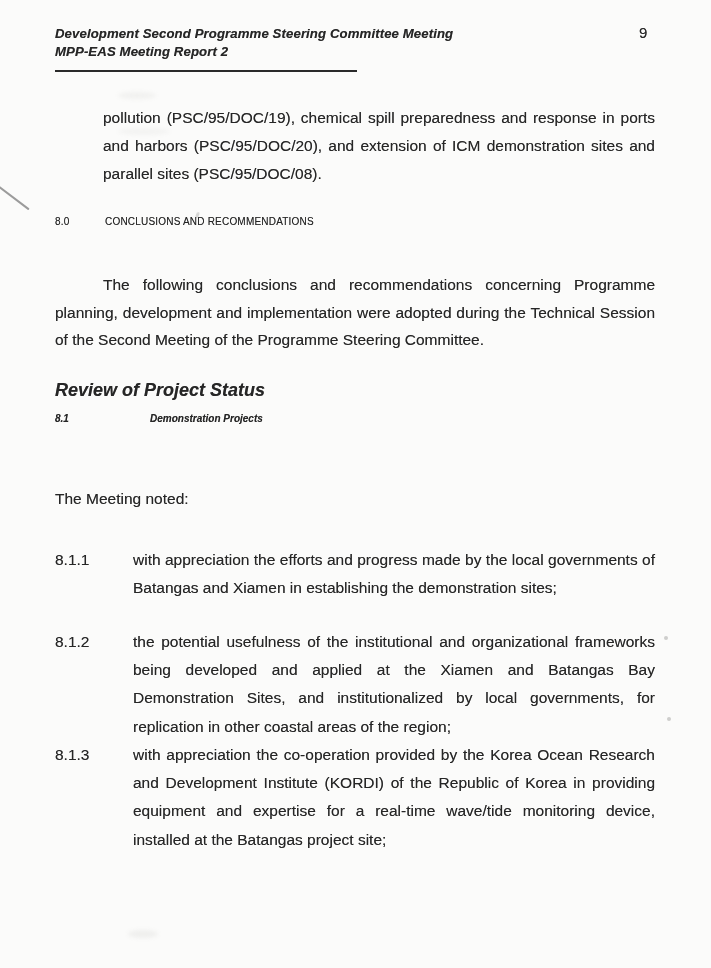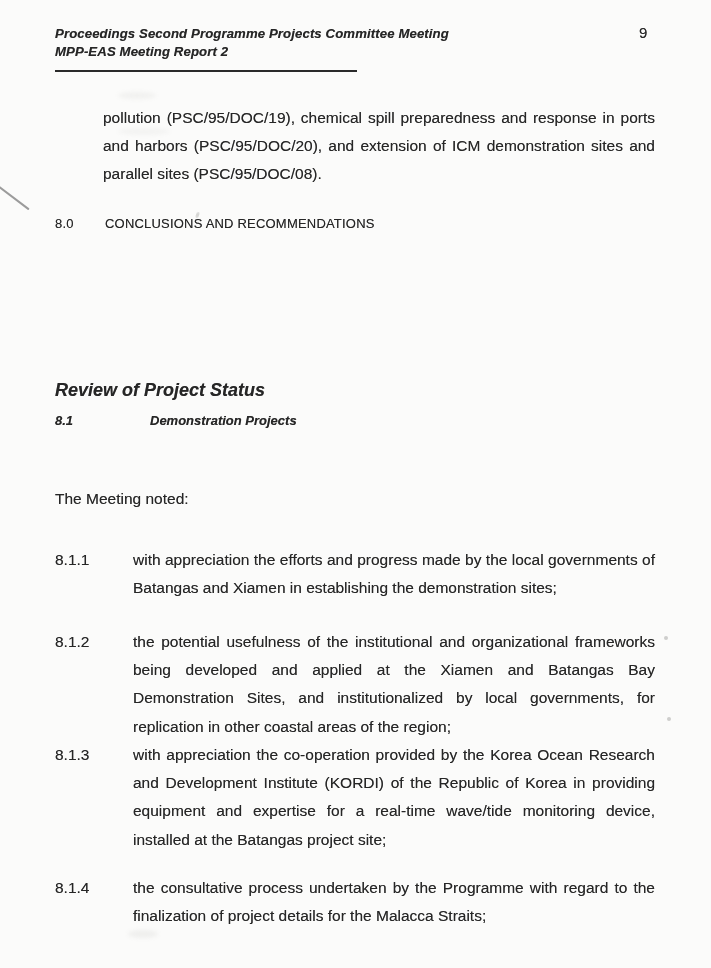--- a/index.html
+++ b/index.html
@@ -57,21 +57,21 @@
     left: 55px;
     top: 271px;
     width: 600px;
     text-indent: 48px;
     line-height: 27.6px;
   }
 
   .heading-row {
     left: 55px;
     display: flex;
-    font-size: 13px;
+    font-size: 10px;
     white-space: nowrap;
   }
   .heading-row .num { width: 50px; flex: none; }
   .section-heading { top: 216px; letter-spacing: 0.2px; }
   .subsection-heading {
     top: 413px;
     font-weight: bold;
     font-style: italic;
     gap: 45px;
   }
@@ -139,40 +139,41 @@
   }
   .speck-a { left: 664px; top: 636px; }
   .speck-b { left: 667px; top: 717px; }
   .speck-c { left: 196px; top: 212px; width: 3px; height: 6px; transform: rotate(20deg); opacity: 0.3; }
 </style>
 </head>
 <body>
 
 <div class="page">
 
-  <div class="abs header-line scan-text" style="top:26px">Proceedings Second Programme Projects Committee Meeting</div>
+  <div class="abs header-line scan-text" style="top:26px">Development Second Programme Steering Committee Meeting</div>
   <div class="abs header-line scan-text" style="top:44px">MPP-EAS Meeting Report 2</div>
   <div class="abs page-number scan-text">9</div>
   <div class="abs header-rule"></div>
 
   <div class="abs mark-diagonal"></div>
   <div class="abs smudge smudge-a"></div>
   <div class="abs smudge smudge-b"></div>
   <div class="abs smudge smudge-c"></div>
   <div class="abs speck speck-a"></div>
   <div class="abs speck speck-b"></div>
   <div class="abs speck speck-c"></div>
 
   <div class="abs para para-continuation scan-text">pollution (PSC/95/DOC/19), chemical spill preparedness and response in ports and harbors (PSC/95/DOC/20), and extension of ICM demonstration sites and parallel sites (PSC/95/DOC/08).</div>
 
   <div class="abs heading-row section-heading scan-text">
     <span class="num">8.0</span>
     <span>CONCLUSIONS AND RECOMMENDATIONS</span>
   </div>
 
+  <div class="abs para para-intro scan-text">The following conclusions and recommendations concerning Programme planning, development and implementation were adopted during the Technical Session of the Second Meeting of the Programme Steering Committee.</div>
 
   <div class="abs review-heading scan-text">Review of Project Status</div>
 
   <div class="abs heading-row subsection-heading scan-text">
     <span class="num">8.1</span>
     <span>Demonstration Projects</span>
   </div>
 
   <div class="abs noted-line scan-text">The Meeting noted:</div>
 
@@ -184,18 +185,14 @@
   <div class="abs item item-2 scan-text">
     <span class="item-num">8.1.2</span>
     <span class="item-text">the potential usefulness of the institutional and organizational frameworks being developed and applied at the Xiamen and Batangas Bay Demonstration Sites, and institutionalized by local governments, for replication in other coastal areas of the region;</span>
   </div>
 
   <div class="abs item item-3 scan-text">
     <span class="item-num">8.1.3</span>
     <span class="item-text">with appreciation the co-operation provided by the Korea Ocean Research and Development Institute (KORDI) of the Republic of Korea in providing equipment and expertise for a real-time wave/tide monitoring device, installed at the Batangas project site;</span>
   </div>
 
-  <div class="abs item item-4 scan-text">
-    <span class="item-num">8.1.4</span>
-    <span class="item-text">the consultative process undertaken by the Programme with regard to the finalization of project details for the Malacca Straits;</span>
-  </div>
 
 </div>
 
 </body></html>

